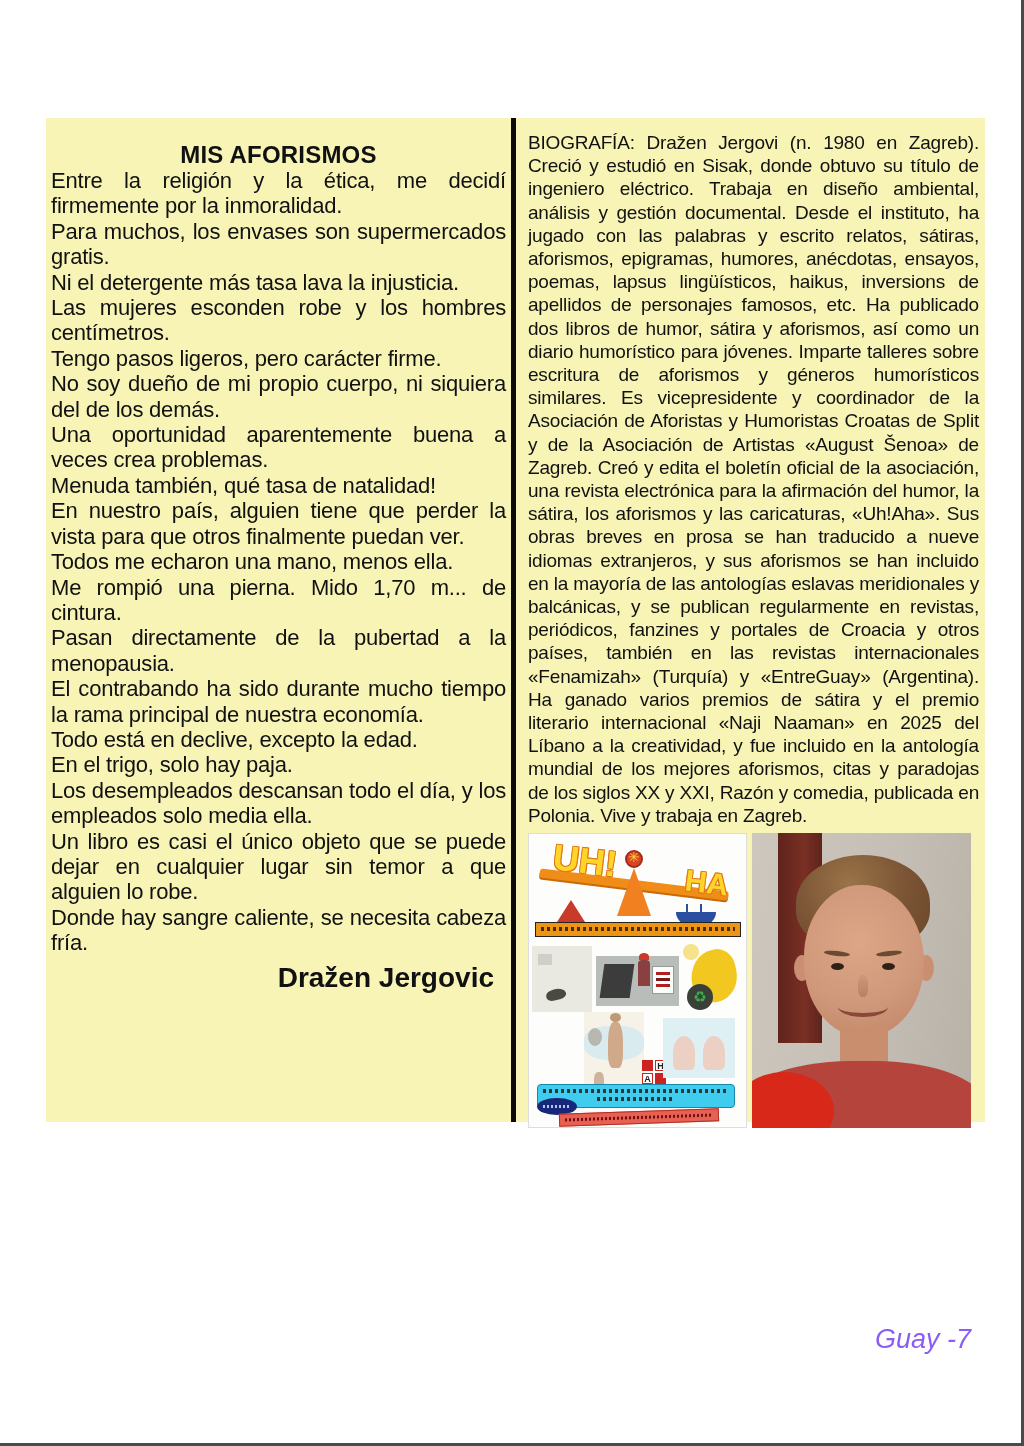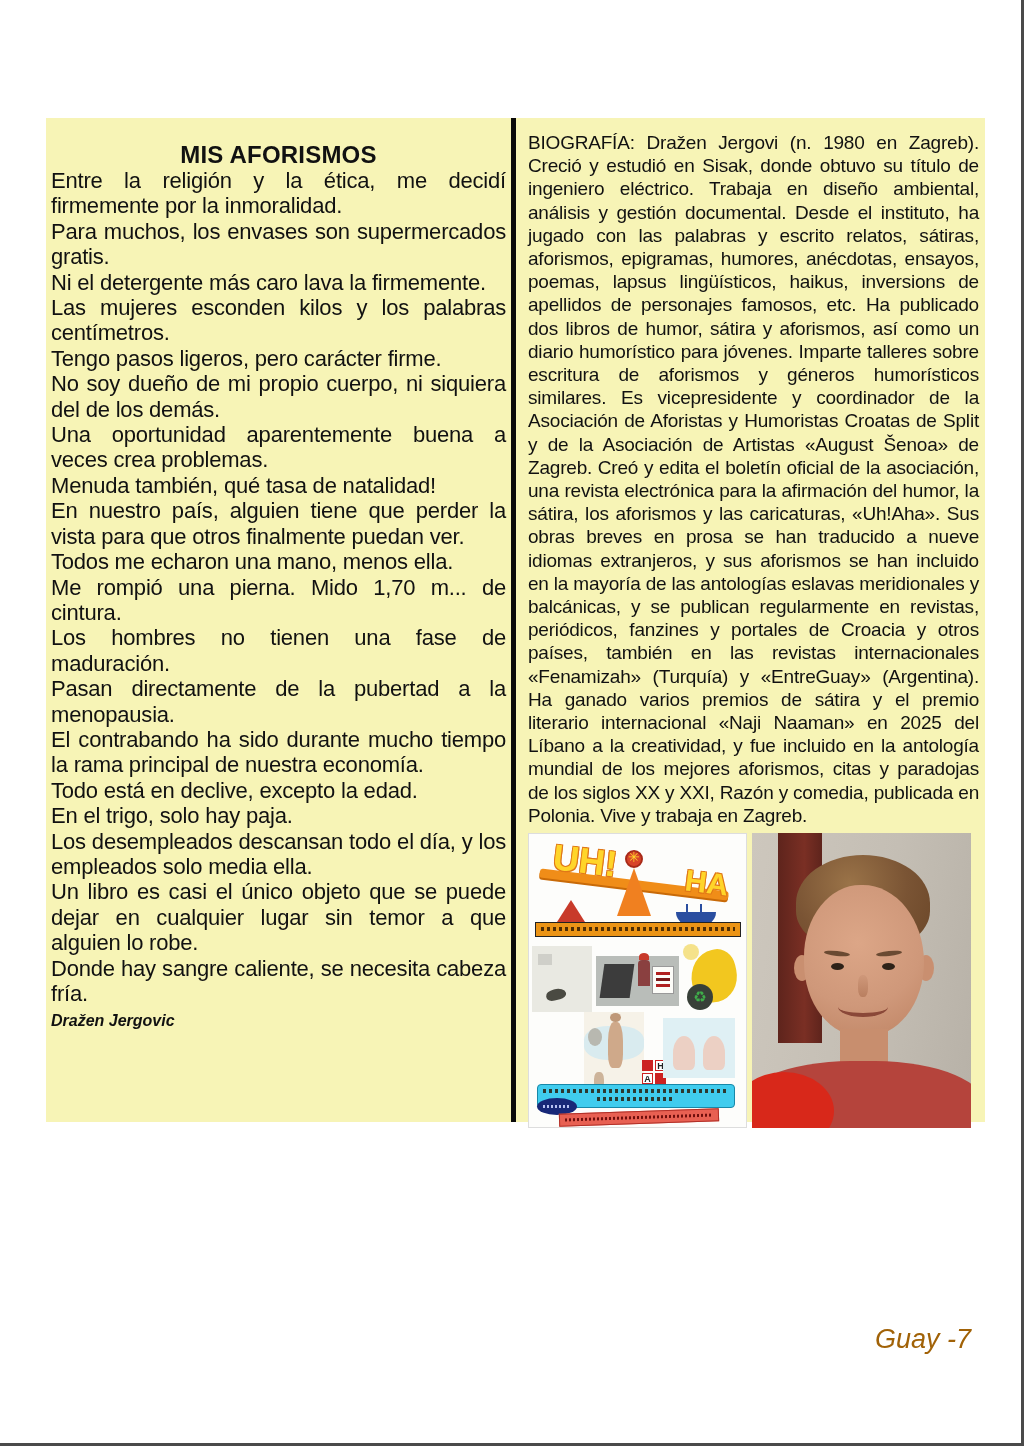--- a/index.html
+++ b/index.html
@@ -28,22 +28,22 @@
     text-align:center; font-weight:bold;
     font-size:24px; line-height:26px;
     letter-spacing:0.2px;
   }
   .afo-body p {
     font-size:22px; line-height:25.4px;
     text-align:justify; text-justify:inter-word;
     letter-spacing:-0.2px;
   }
   .afo-sig {
-    font-weight:bold; font-size:16px;
-    text-align:left; padding:6px 12px 0 0;font-style:italic;
+    font-weight:bold; font-size:28px;
+    text-align:right; padding:6px 12px 0 0;
   }
   .divider { width:5px; height:100%; background:#0a0a0a; }
   
   .col-right {
     flex:1; height:100%;
     padding:13px 6px 0 12px;
   }
   .bio {
     font-size:19px; line-height:23.2px;
     text-align:justify; text-justify:inter-word;
@@ -189,43 +189,42 @@
   .mouth { position:absolute; left:86px; top:164px; width:50px; height:20px;
     border-bottom:4px solid #8a4838; border-radius:50%; }
   .neck { position:absolute; left:88px; top:196px; width:48px; height:44px; background:#c88e6e; }
   .shirt { position:absolute; left:-14px; top:228px; width:250px; height:80px;
     background:#b5443c; border-radius:45% 45% 0 0 / 60% 60% 0 0; }
   .arm-blob { position:absolute; left:-18px; bottom:-22px; width:100px; height:78px;
     background:#d8281a; border-radius:50%; }
   
   .footer {
     position:absolute; top:1324px; right:50px;
-    font-style:italic; font-size:27px; color:#a16207;
+    font-style:italic; font-size:27px; color:#8b5cf6;
   }
 </style>
 </head>
 <body>
 
 <div class="sheet">
 
   <div class="col-left">
     <div class="afo-title">MIS AFORISMOS</div>
     <div class="afo-body">
       <p>Entre la religión y la ética, me decidí firmemente por la inmoralidad.</p>
       <p>Para muchos, los envases son supermercados gratis.</p>
-      <p>Ni el detergente más caro lava la firmemente.</p>
-      <p>Las mujeres esconden kilos y los palabras centímetros.</p>
+      <p>Ni el detergente más tasa lava la injusticia.</p>
+      <p>Las mujeres esconden robe y los hombres centímetros.</p>
       <p>Tengo pasos ligeros, pero carácter firme.</p>
       <p>No soy dueño de mi propio cuerpo, ni siquiera del de los demás.</p>
       <p>Una oportunidad aparentemente buena a veces crea problemas.</p>
       <p>Menuda también, qué tasa de natalidad!</p>
       <p>En nuestro país, alguien tiene que perder la vista para que otros finalmente puedan ver.</p>
       <p>Todos me echaron una mano, menos ella.</p>
       <p>Me rompió una pierna. Mido 1,70 m... de cintura.</p>
-      <p>Los hombres no tienen una fase de maduración.</p>
       <p>Pasan directamente de la pubertad a la menopausia.</p>
       <p>El contrabando ha sido durante mucho tiempo la rama principal de nuestra economía.</p>
       <p>Todo está en declive, excepto la edad.</p>
       <p>En el trigo, solo hay paja.</p>
       <p>Los desempleados descansan todo el día, y los empleados solo media ella.</p>
       <p>Un libro es casi el único objeto que se puede dejar en cualquier lugar sin temor a que alguien lo robe.</p>
       <p>Donde hay sangre caliente, se necesita cabeza fría.</p>
     </div>
     <div class="afo-sig">Dražen Jergovic</div>
   </div>

